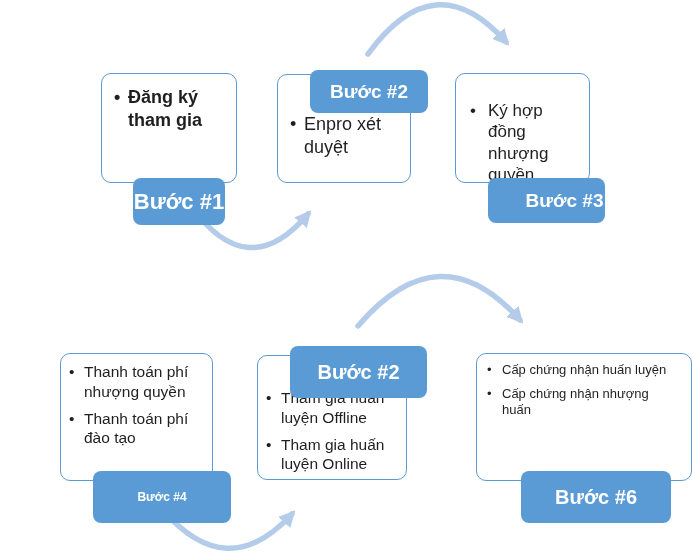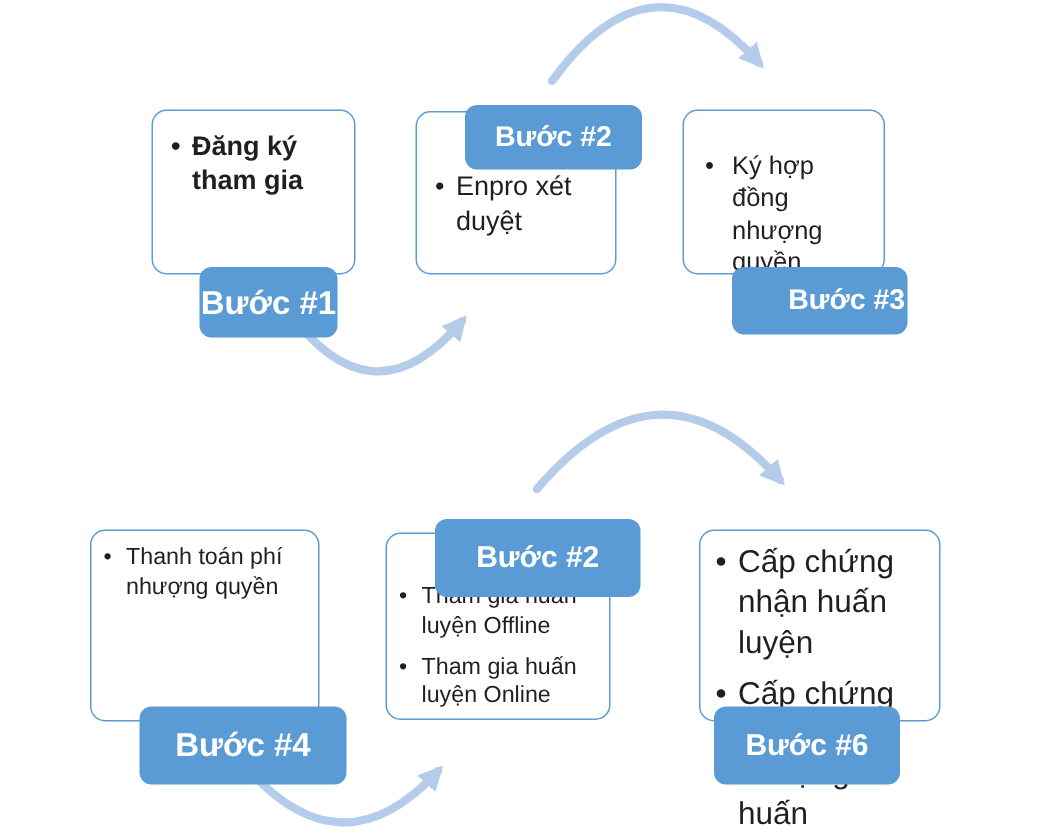--- a/index.html
+++ b/index.html
@@ -28,34 +28,34 @@
   .box3{left:455px;top:73px;width:135px;height:110px;font-size:17px;line-height:1.25;}
   .box1 ul{margin:12px 6px 0 12px;font-weight:bold;}
   .box2 ul{margin:38px 6px 0 12px;}
   .box3 ul{margin:26px 12px 0 14px;}
   .box1 li,.box2 li{padding-left:14px;}
   .box3 li{padding-left:18px;}
 
   
   .box4{left:60px;top:353px;width:153px;height:128px;font-size:15.5px;line-height:1.28;}
   .box5{left:257px;top:355px;width:150px;height:125px;font-size:15.5px;line-height:1.28;}
-  .box6{left:466px;top:353px;width:161px;height:128px;font-size:21px;line-height:1.28;}
+  .box6{left:476px;top:353px;width:216px;height:128px;font-size:13px;line-height:1.28;}
   .box4 ul{margin:8px 6px 0 8px;}
   .box5 ul{margin:32px 6px 0 8px;}
   .box6 ul{margin:8px 10px 0 10px;}
   .box4 li,.box5 li,.box6 li{padding-left:15px;}
   .box4 li + li,.box5 li + li,.box6 li + li{margin-top:7px;}
 
   
   .b1{left:133px;top:160px;width:92px;height:47px;font-size:22px;}
   .b2{left:310px;top:52px;width:118px;height:43px;font-size:19px;}
   .b3{left:488px;top:160px;width:117px;height:45px;font-size:19px;padding-left:36px;}
-  .b4{left:93px;top:453px;width:138px;height:52px;font-size:22px;}
+  .b4{left:93px;top:453px;width:138px;height:52px;font-size:12px;}
   .b5{left:290px;top:328px;width:137px;height:52px;font-size:20px;}
-  .b6{left:476px;top:453px;width:124px;height:52px;font-size:20px;}
+  .b6{left:521px;top:453px;width:150px;height:52px;font-size:20px;}
 </style>
 </head>
 <body>
 
 <div class="canvas">
 
   <svg class="arrows" width="692" height="555" viewBox="0 0 692 555">
     <defs>
       <marker id="ah" viewBox="0 0 10 10" refX="7" refY="5" markerWidth="3" markerHeight="3" orient="auto-start-reverse" markerUnits="strokeWidth">
         <path d="M0 0 L10 5 L0 10 z" fill="#b4cce9"></path>
@@ -84,20 +84,21 @@
   <div class="box box3">
     <ul>
       <li><span>Ký hợp đồng nhượng quyền</span></li>
     </ul>
   </div>
   <div class="badge b3">Bước #3</div>
 
   <div class="box box4">
     <ul>
       <li><span>Thanh toán phí nhượng quyền</span></li>
+      <li><span>Thanh toán phí đào tạo</span></li>
     </ul>
   </div>
   <div class="badge b4">Bước #4</div>
 
   <div class="box box5">
     <ul>
       <li><span>Tham gia huấn luyện Offline</span></li>
       <li><span>Tham gia huấn luyện Online</span></li>
     </ul>
   </div>

